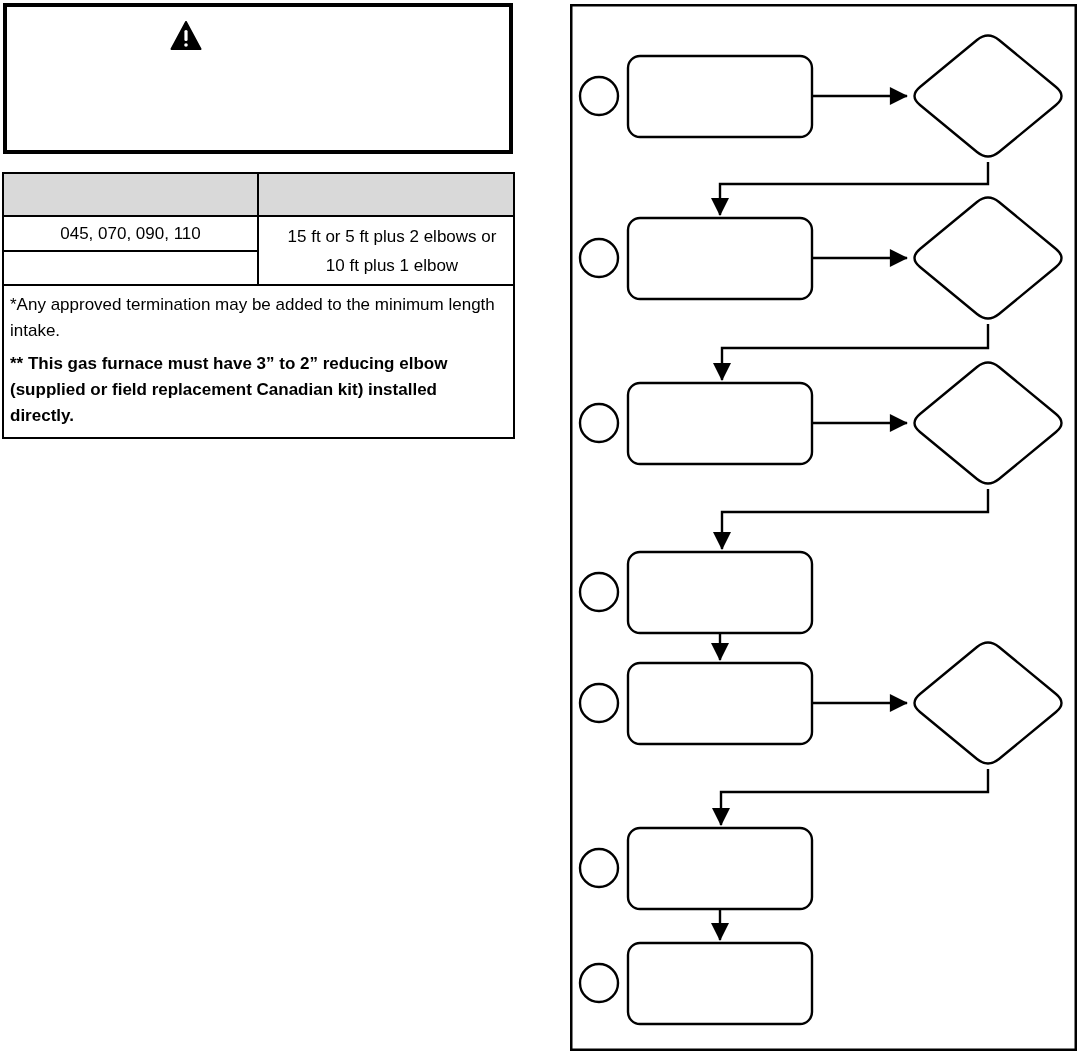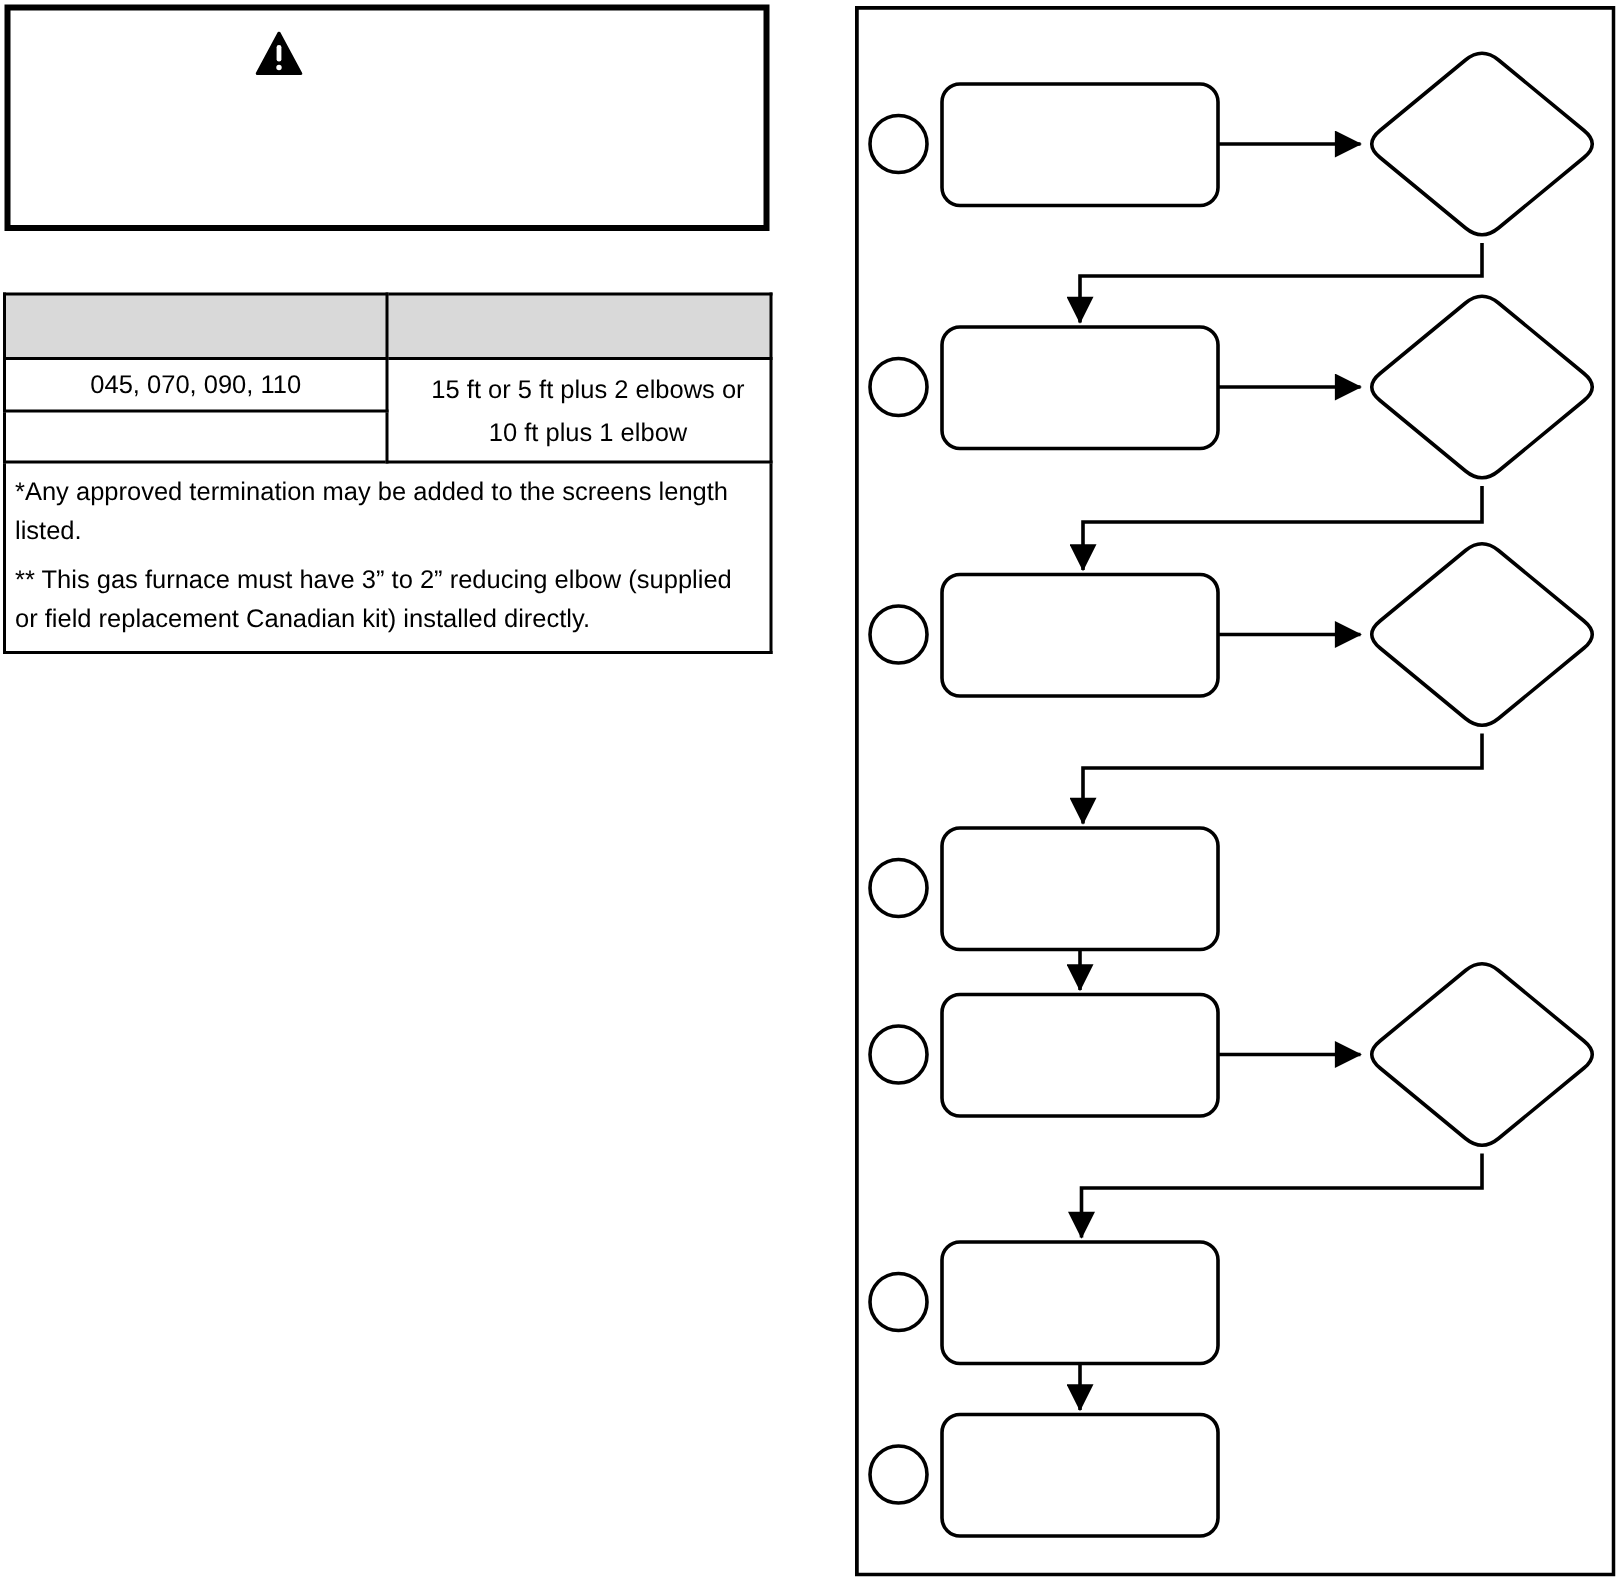--- a/index.html
+++ b/index.html
@@ -42,21 +42,21 @@
     font-size: 19px;
     line-height: 26px;
     text-align: justify;
     letter-spacing: 0.1px;
   }
 
   
   .vent-table {
     position: absolute;
     left: 2px;
-    top: 195px;
+    top: 172px;
     width: 511px;
     border-collapse: collapse;
     table-layout: fixed;
   }
   .vent-table th,
   .vent-table td {
     border: 2px solid #000;
     padding: 0;
     font-weight: normal;
     font-size: 17px;
@@ -79,21 +79,21 @@
     white-space: pre-line;
     padding-left: 12px;
   }
   .vent-table .footnotes-cell {
     height: 104px;
     padding: 6px 8px 8px 6px;
     vertical-align: top;
     line-height: 26px;
   }
   .footnotes-cell p { margin: 0; }
-  .footnotes-cell p + p { margin-top: 7px; }
+  .footnotes-cell p + p { margin-top: 7px; font-weight: bold; }
 
   
   .flowchart-panel {
     position: absolute;
     left: 570px;
     top: 4px;
     width: 507px;
     height: 1047px;
   }
   .flowchart-panel svg { display: block; }
@@ -122,21 +122,21 @@
     <tr>
       <td class="models-cell">045, 070, 090, 110</td>
       <td class="length-cell" rowspan="2">15 ft or 5 ft plus 2 elbows or
 10 ft plus 1 elbow</td>
     </tr>
     <tr>
       <td class="empty-cell"></td>
     </tr>
     <tr>
       <td class="footnotes-cell" colspan="2">
-        <p>*Any approved termination may be added to the screens length listed.</p>
+        <p>*Any approved termination may be added to the minimum length intake.</p>
         <p>** This gas furnace must have 3” to 2” reducing elbow (supplied or field replacement Canadian kit) installed directly.</p>
       </td>
     </tr>
   </tbody>
 </table>
 
 <div class="flowchart-panel">
   <svg width="507" height="1047" viewBox="0 0 507 1047" fill="none" stroke="#000" stroke-width="2.4">
     <defs>
       <marker id="arrow" viewBox="0 0 10 10" refX="9.5" refY="5" markerWidth="20" markerHeight="18" orient="auto" markerUnits="userSpaceOnUse">

